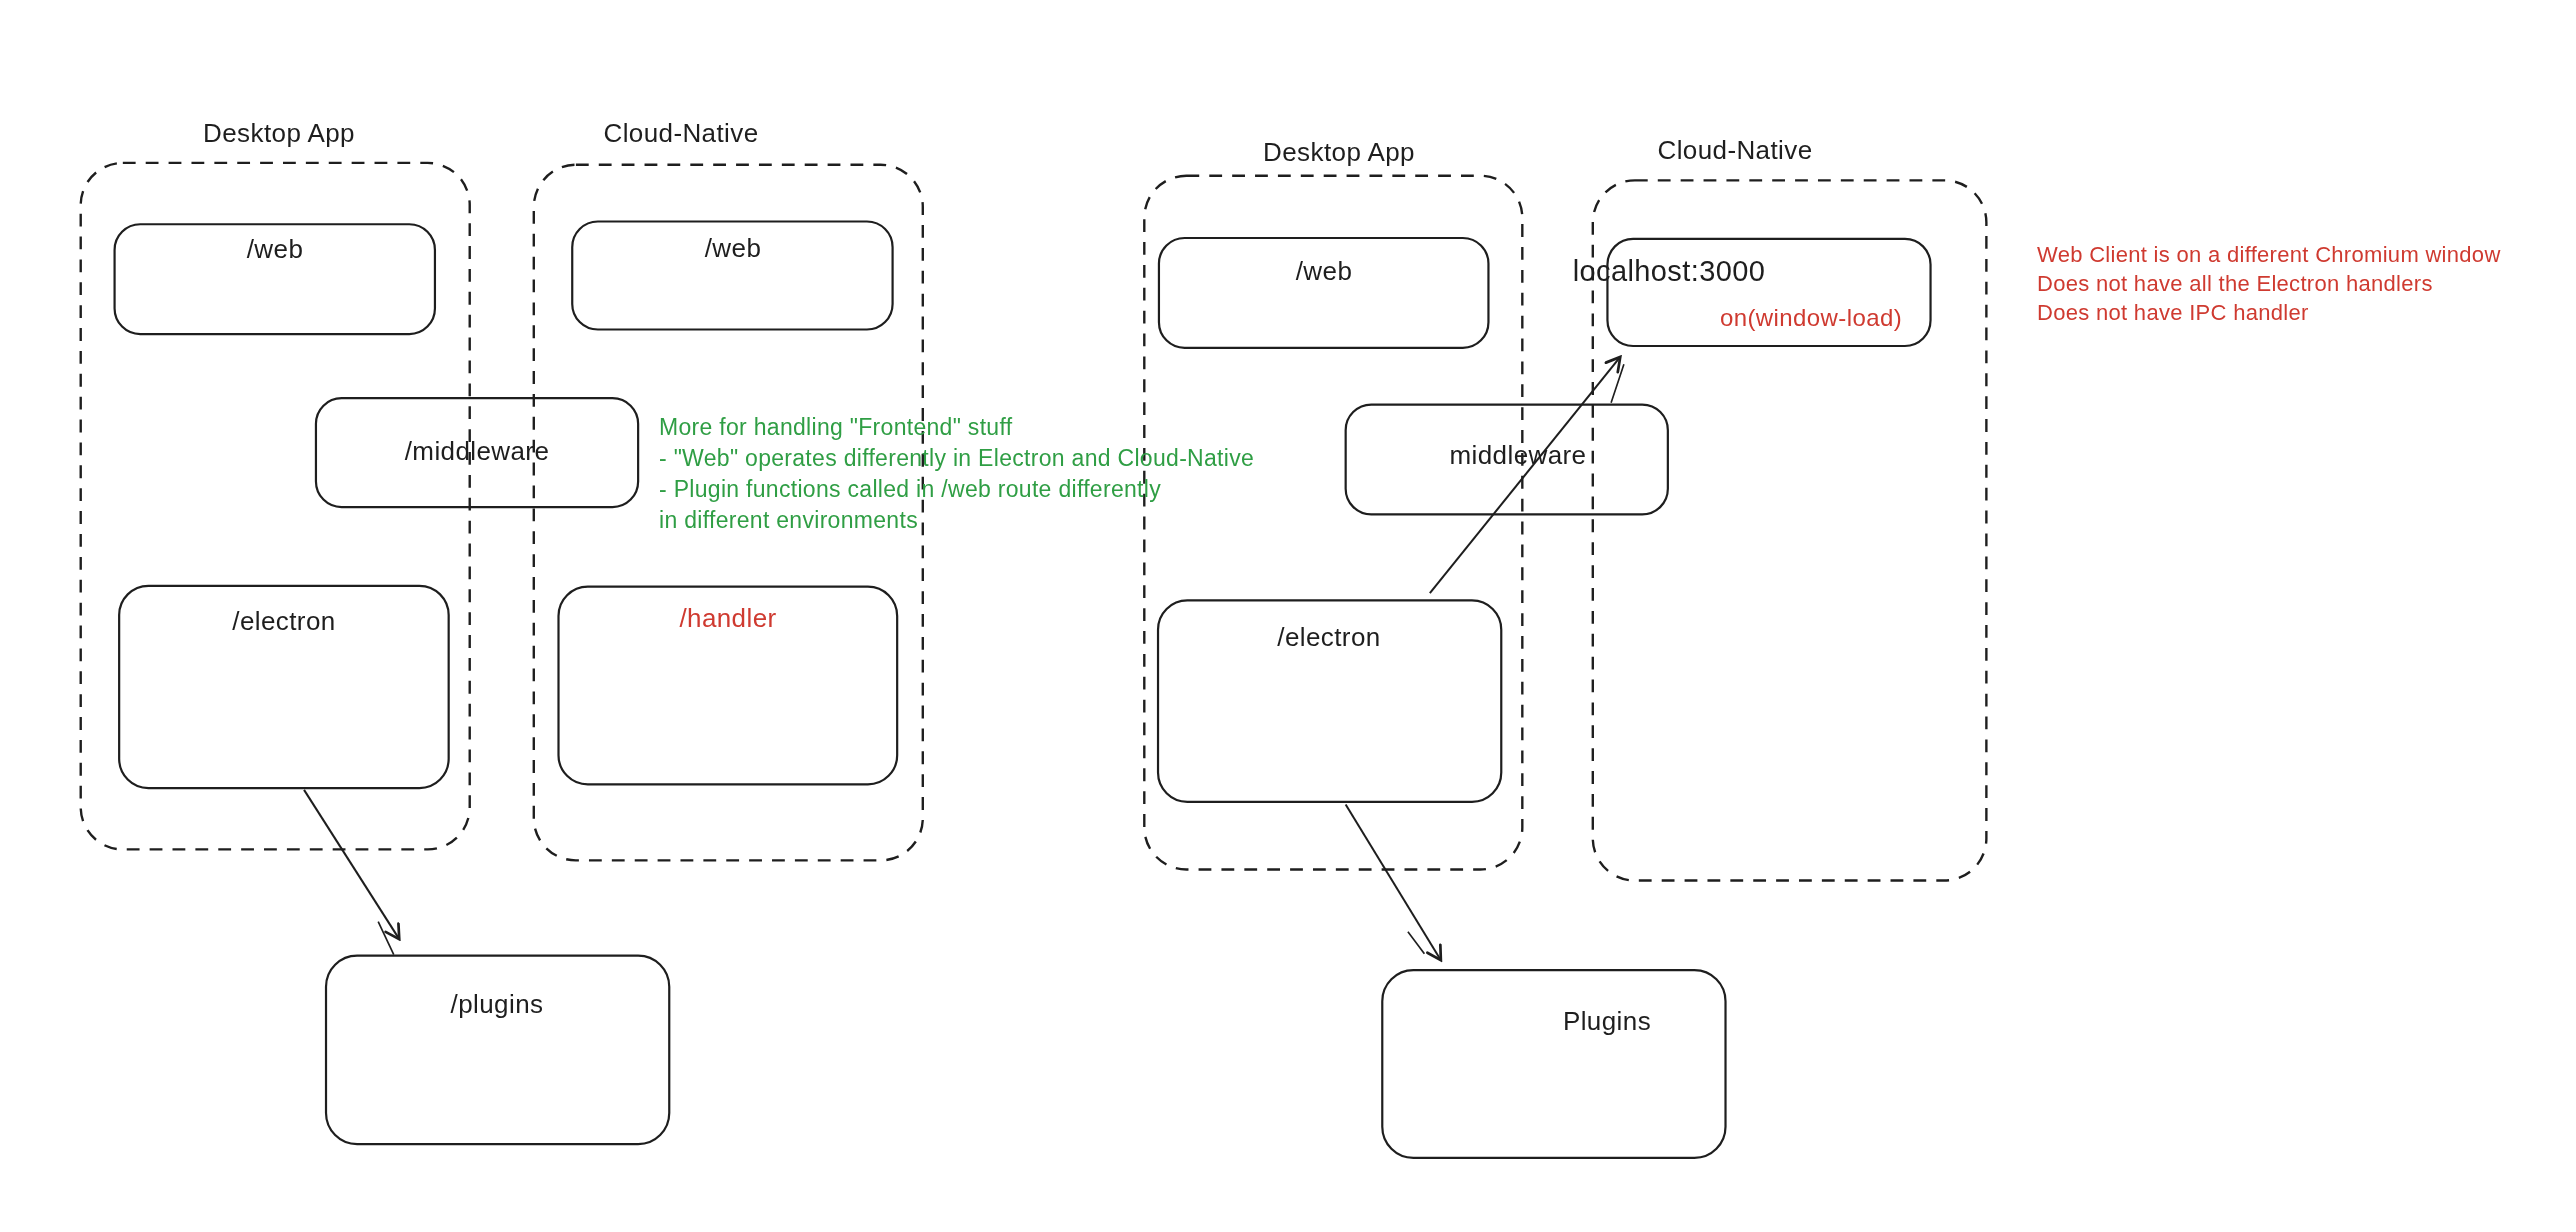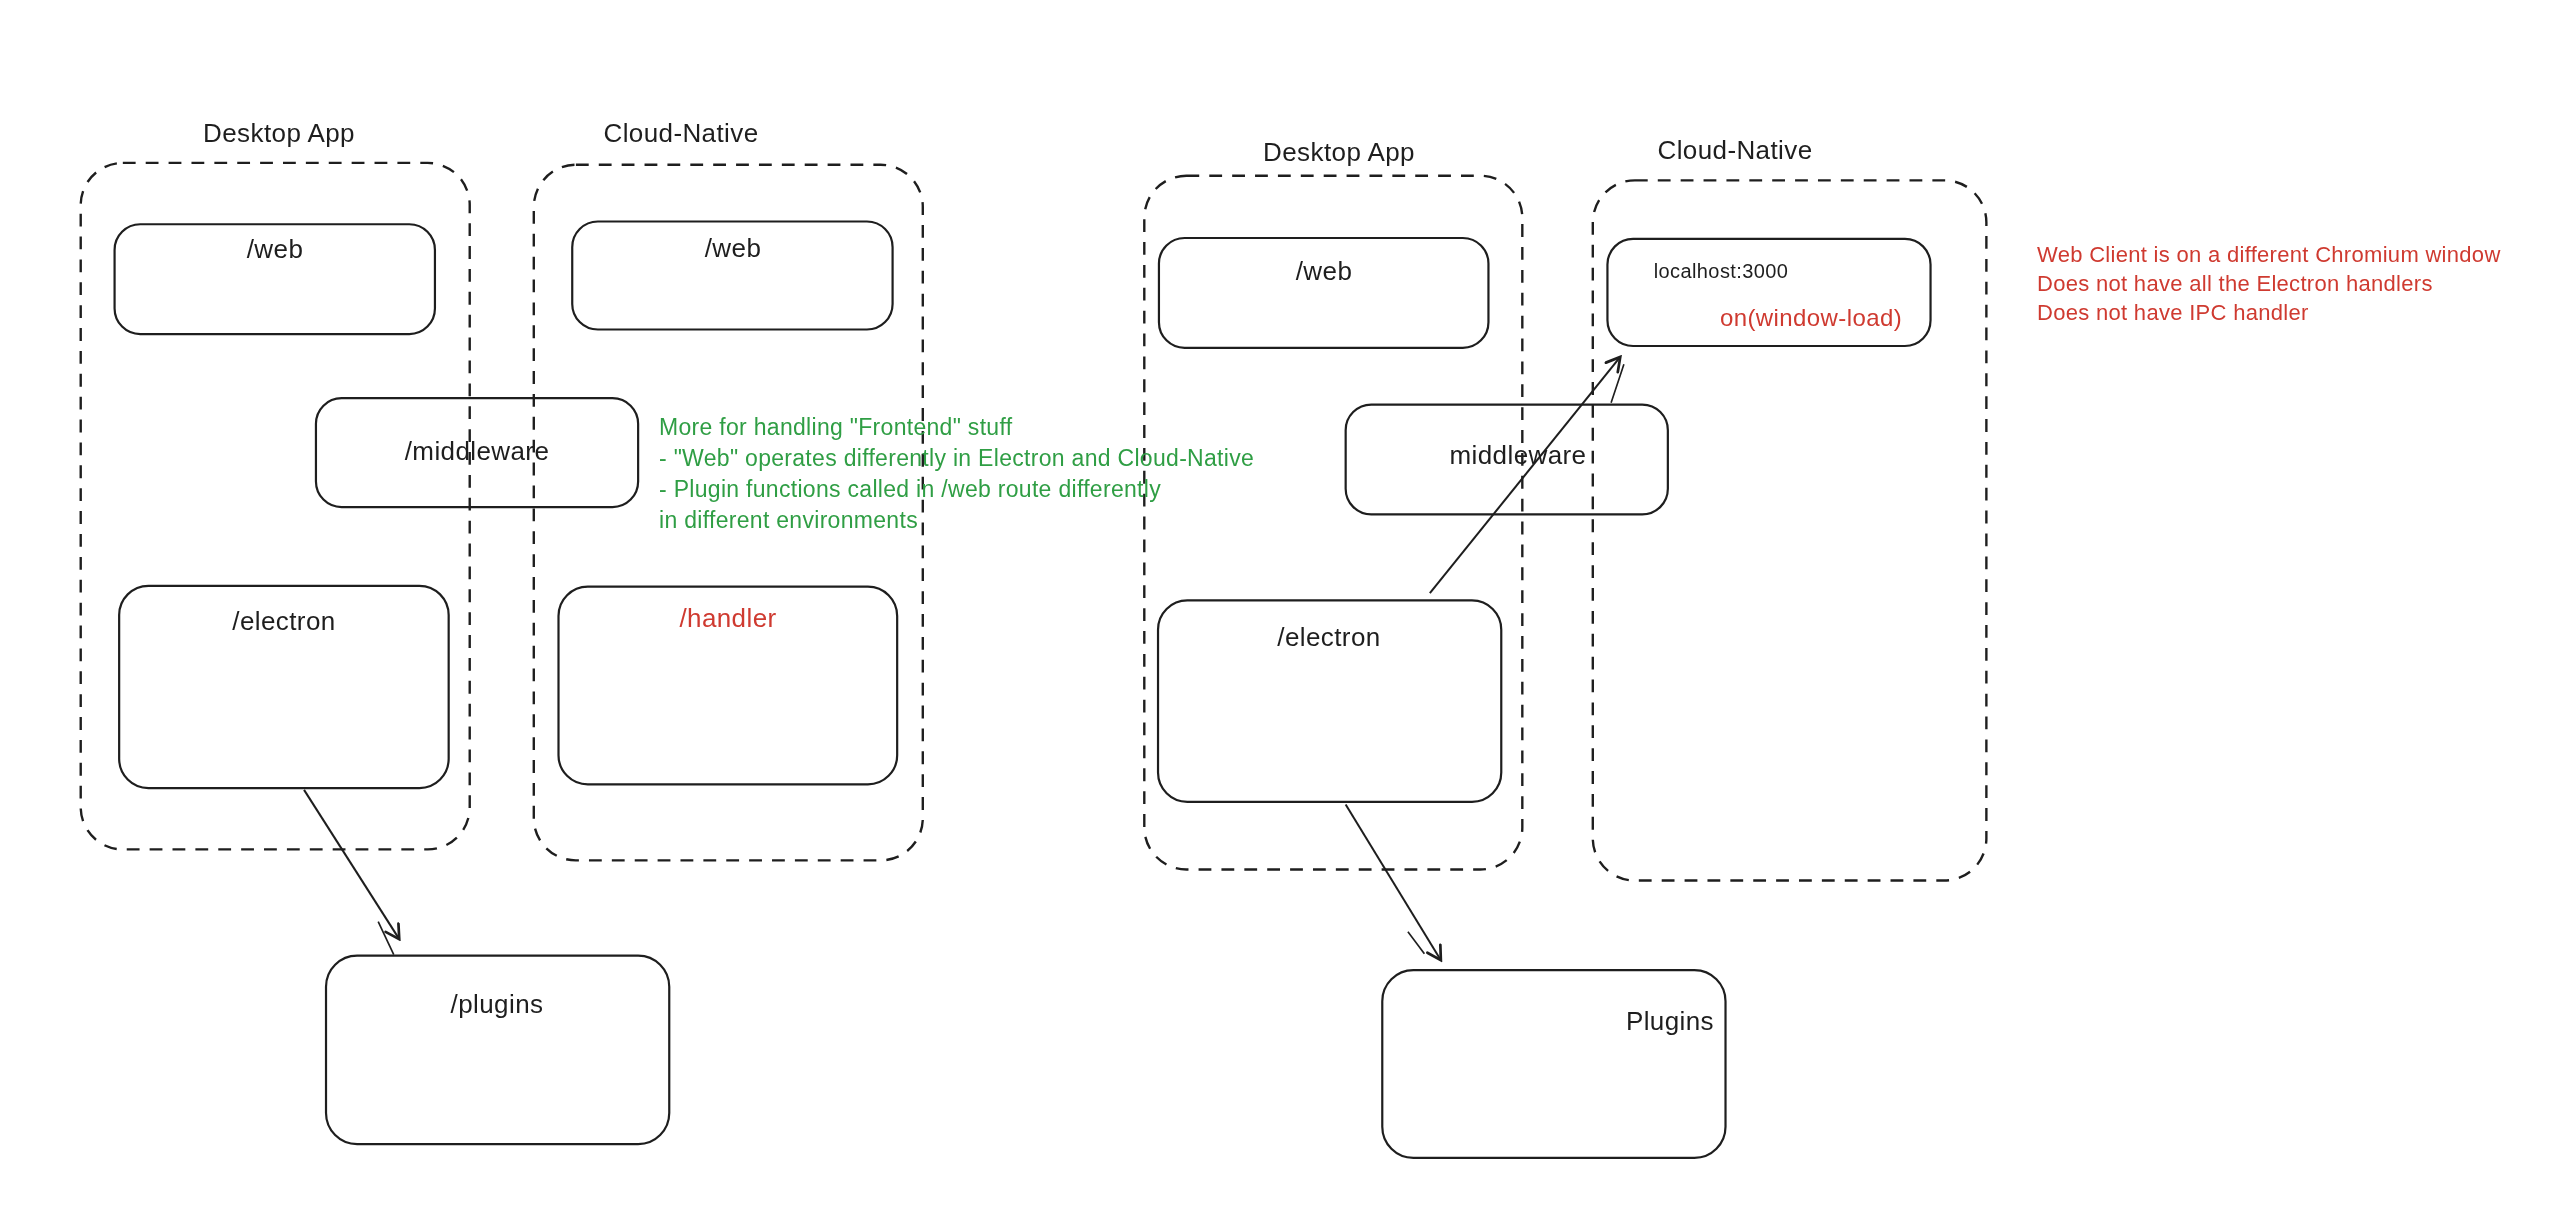--- a/index.html
+++ b/index.html
@@ -87,25 +87,25 @@
     <div class="note-line">More for handling "Frontend" stuff</div>
     <div class="note-line">- "Web" operates differently in Electron and Cloud-Native</div>
     <div class="note-line">- Plugin functions called in /web route differently</div>
     <div class="note-line">in different environments</div>
   </div>
 
   <div class="lbl" style="left:1174px;top:137px;width:330px;">Desktop App</div>
   <div class="lbl" style="left:1570px;top:135px;width:330px;">Cloud-Native</div>
 
   <div class="lbl" style="left:1159px;top:256px;width:330px;">/web</div>
-  <div class="lbl" style="left:1556px;top:256px;width:330px;font-size:20px;">localhost:3000</div>
+  <div class="lbl" style="left:1504px;top:256px;width:330px;font-size:29px;">localhost:3000</div>
   <div class="lbl small red" style="left:1646px;top:302px;width:330px;">on(window-load)</div>
   <div class="lbl" style="left:1353px;top:440px;width:330px;">middleware</div>
   <div class="lbl" style="left:1164px;top:622px;width:330px;">/electron</div>
-  <div class="lbl" style="left:1384px;top:1006px;width:330px;text-align:right;">Plugins</div>
+  <div class="lbl" style="left:1442px;top:1006px;width:330px;">Plugins</div>
 
   <div class="note red-note red" style="left:2000px;top:240px;">
     <div class="note-line">Web Client is on a different Chromium window</div>
     <div class="note-line">Does not have all the Electron handlers</div>
     <div class="note-line">Does not have IPC handler</div>
   </div>
 
 </div>
 
 

